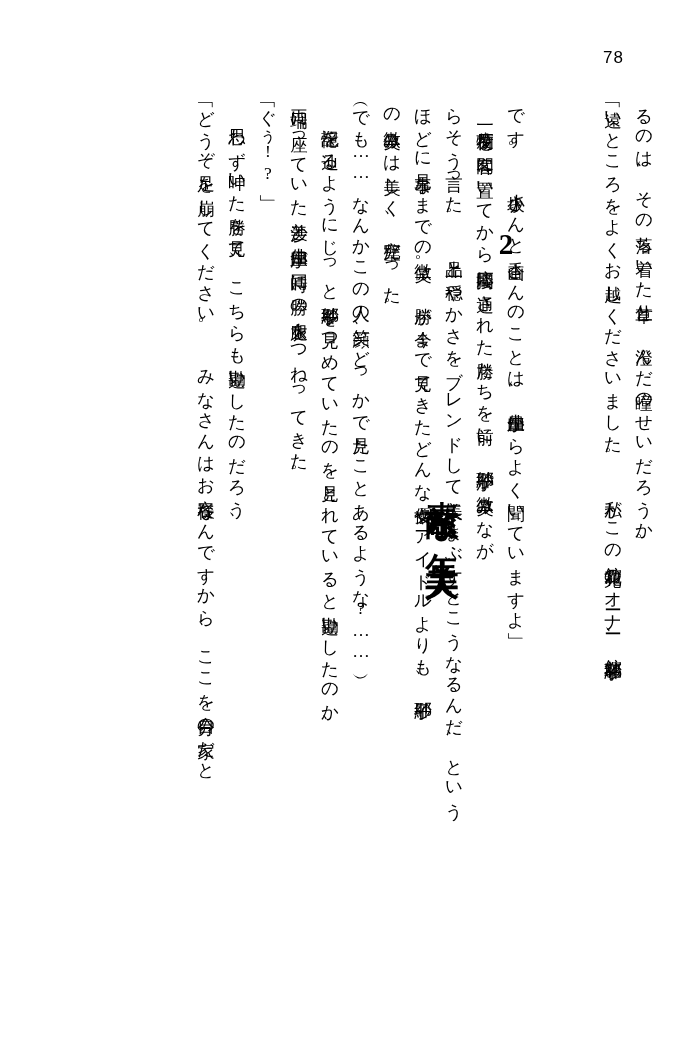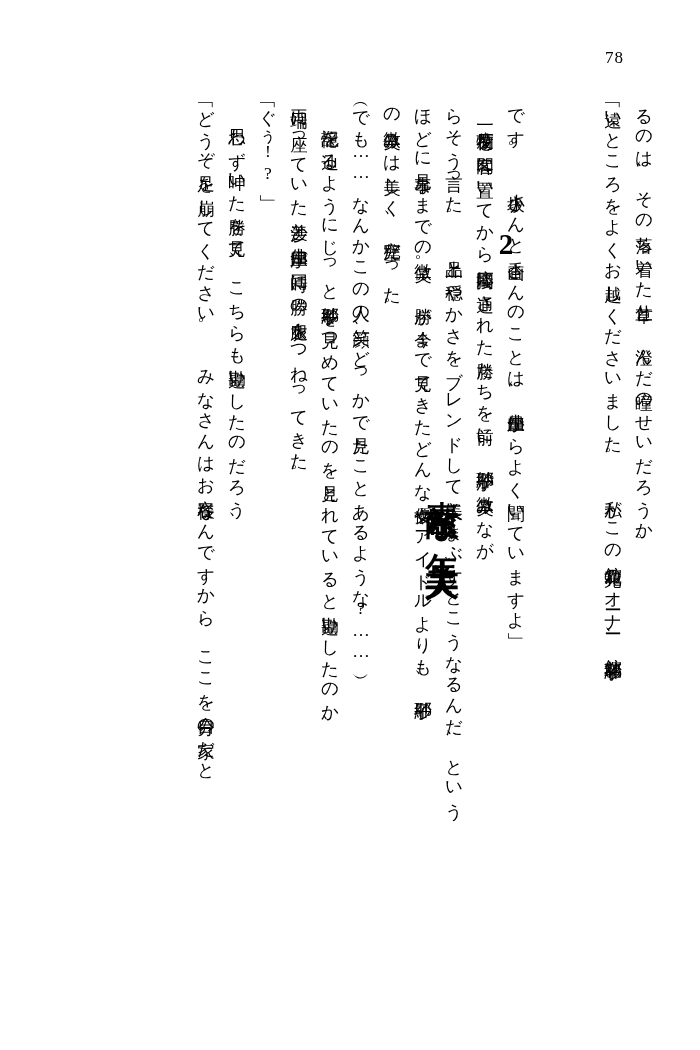--- a/index.html
+++ b/index.html
@@ -23,21 +23,21 @@
     height: 1050px;
     background: #ffffff;
   }
   
   .page-number {
     position: absolute;
     top: 48px;
     right: 76px;
     font-size: 17px;
     letter-spacing: 1px;
-    font-family: Liberation Serif, serif;
+    font-family: Liberation Sans, sans-serif;
   }
   
   .body-area {
     position: absolute;
     top: 96px;
     left: 52px;
     width: 600px;
     height: 880px;
     display: flex;
     flex-direction: row-reverse;

